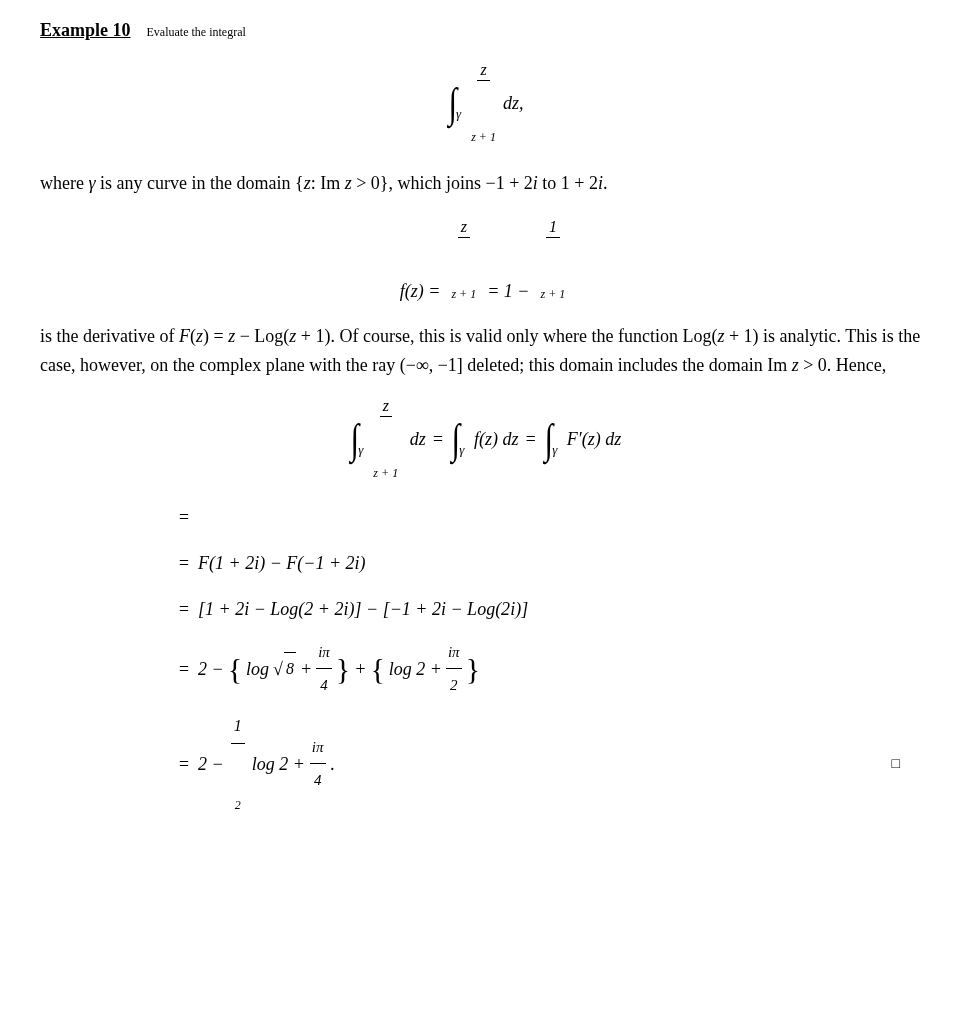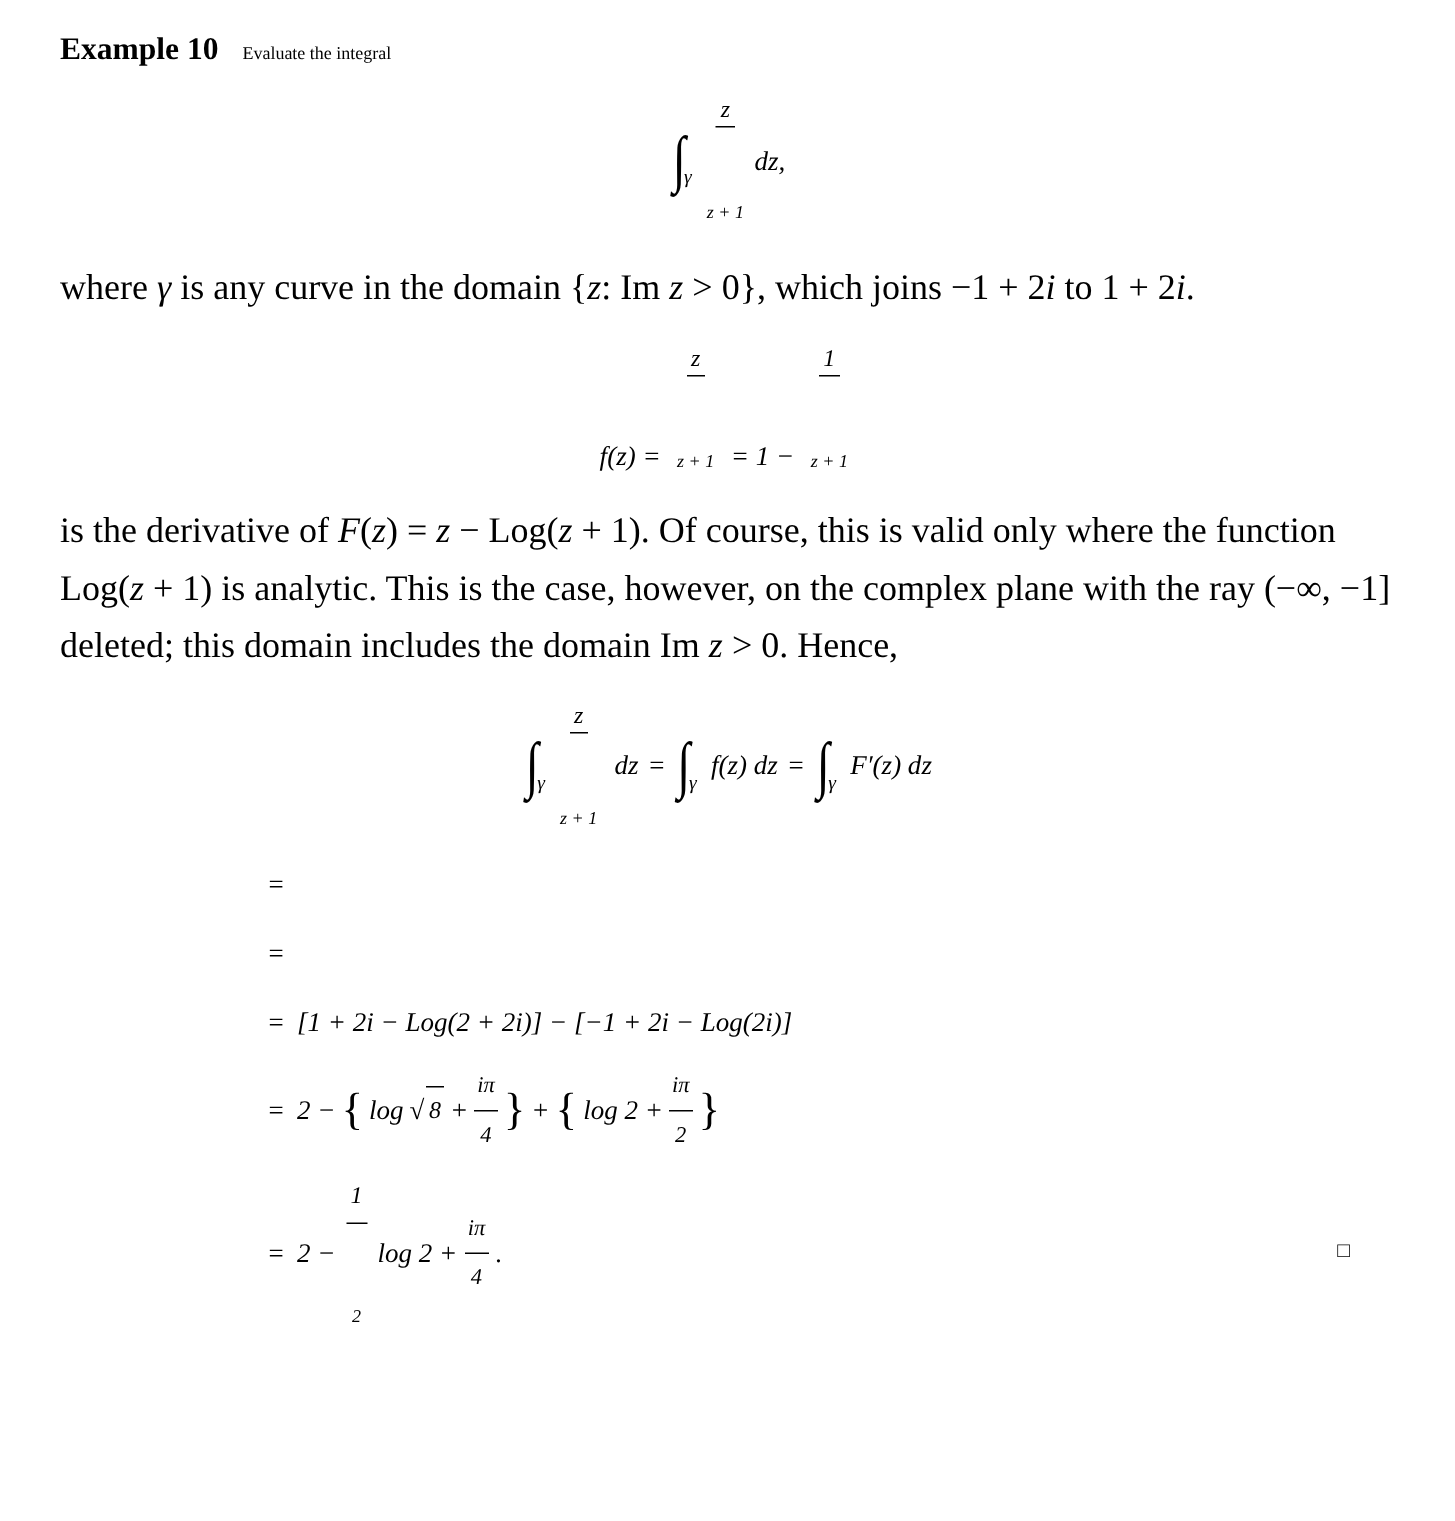--- a/index.html
+++ b/index.html
@@ -17,21 +17,22 @@
       margin: 0 auto;
     }
     .example-header {
       display: flex;
       align-items: baseline;
       gap: 16px;
       margin-bottom: 18px;
     }
     .example-label {
       font-weight: bold;
-      font-size: 21px;
+      font-size: 18px;
+      text-decoration: underline;
     }
     .example-title {
       font-size: 12px;
     }
 
     
     .frac {
       display: inline-flex;
       flex-direction: column;
       align-items: center;
@@ -54,21 +55,21 @@
     
     .integral-display {
       text-align: center;
       margin: 20px 0 24px 0;
       font-size: 18px;
     }
 
     .paragraph {
       margin-bottom: 16px;
       line-height: 1.6;
-      font-size: 24px;
+      font-size: 18px;
     }
     .solution-label {
       font-weight: bold;
       font-style: italic;
     }
 
     
     .math-display {
       text-align: center;
       margin: 20px 0;
@@ -236,20 +237,21 @@
   </div>
 
   <div class="aligned-block">
 
     <div class="aligned-row">
       <span class="eq-symbol">=</span>
     </div>
 
     <div class="aligned-row">
       <span class="eq-symbol">=</span>
+      <span><em>F</em>(1 + 2<em>i</em>) − <em>F</em>(−1 + 2<em>i</em>)</span>
     </div>
 
     <div class="aligned-row">
       <span class="eq-symbol">=</span>
       <span>[1 + 2<em>i</em> − Log(2 + 2<em>i</em>)] − [−1 + 2<em>i</em> − Log(2<em>i</em>)]</span>
     </div>
 
     <div class="aligned-row">
       <span class="eq-symbol">=</span>
       <span style="display:inline-flex;align-items:center;gap:4px;">

